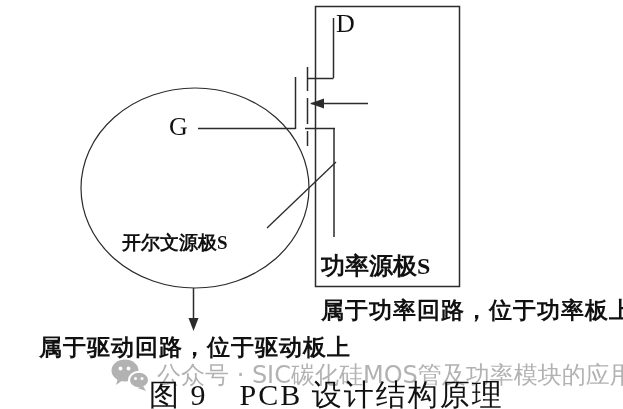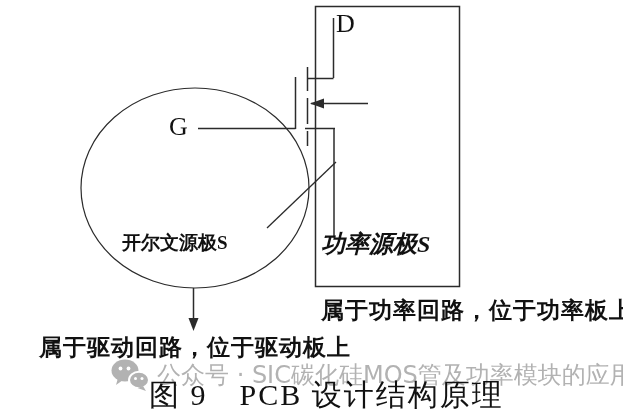--- a/index.html
+++ b/index.html
@@ -9,21 +9,21 @@
     background:#ffffff;
     overflow:hidden;
     font-family:"Liberation Serif","DejaVu Serif",serif;
     color:#111;
   }
   svg.diagram{position:absolute;left:0;top:0;}
   .lbl{position:absolute;white-space:nowrap;line-height:1.1;}
   .lbl-d{left:336px;top:10px;font-size:26px;}
   .lbl-g{left:169px;top:113px;font-size:26px;}
   .lbl-kelvin{left:122px;top:233px;font-size:19px;font-weight:600;}
-  .lbl-power-src{left:321px;top:231px;font-size:24px;font-weight:600;font-style:italic;}
+  .lbl-power-src{left:321px;top:253px;font-size:24px;font-weight:600;}
   .note{position:absolute;white-space:nowrap;font-size:23px;font-weight:700;letter-spacing:1px;}
   .note-power{left:278px;top:295px;margin-left:43px;}
   .note-drive{left:39px;top:332px;}
   .watermark{
     position:absolute;left:110px;top:358px;
     display:flex;align-items:center;gap:7px;
     color:#b2b2b2;
     font-family:"DejaVu Sans","Liberation Sans",sans-serif;
     font-size:24px;white-space:nowrap;
   }

